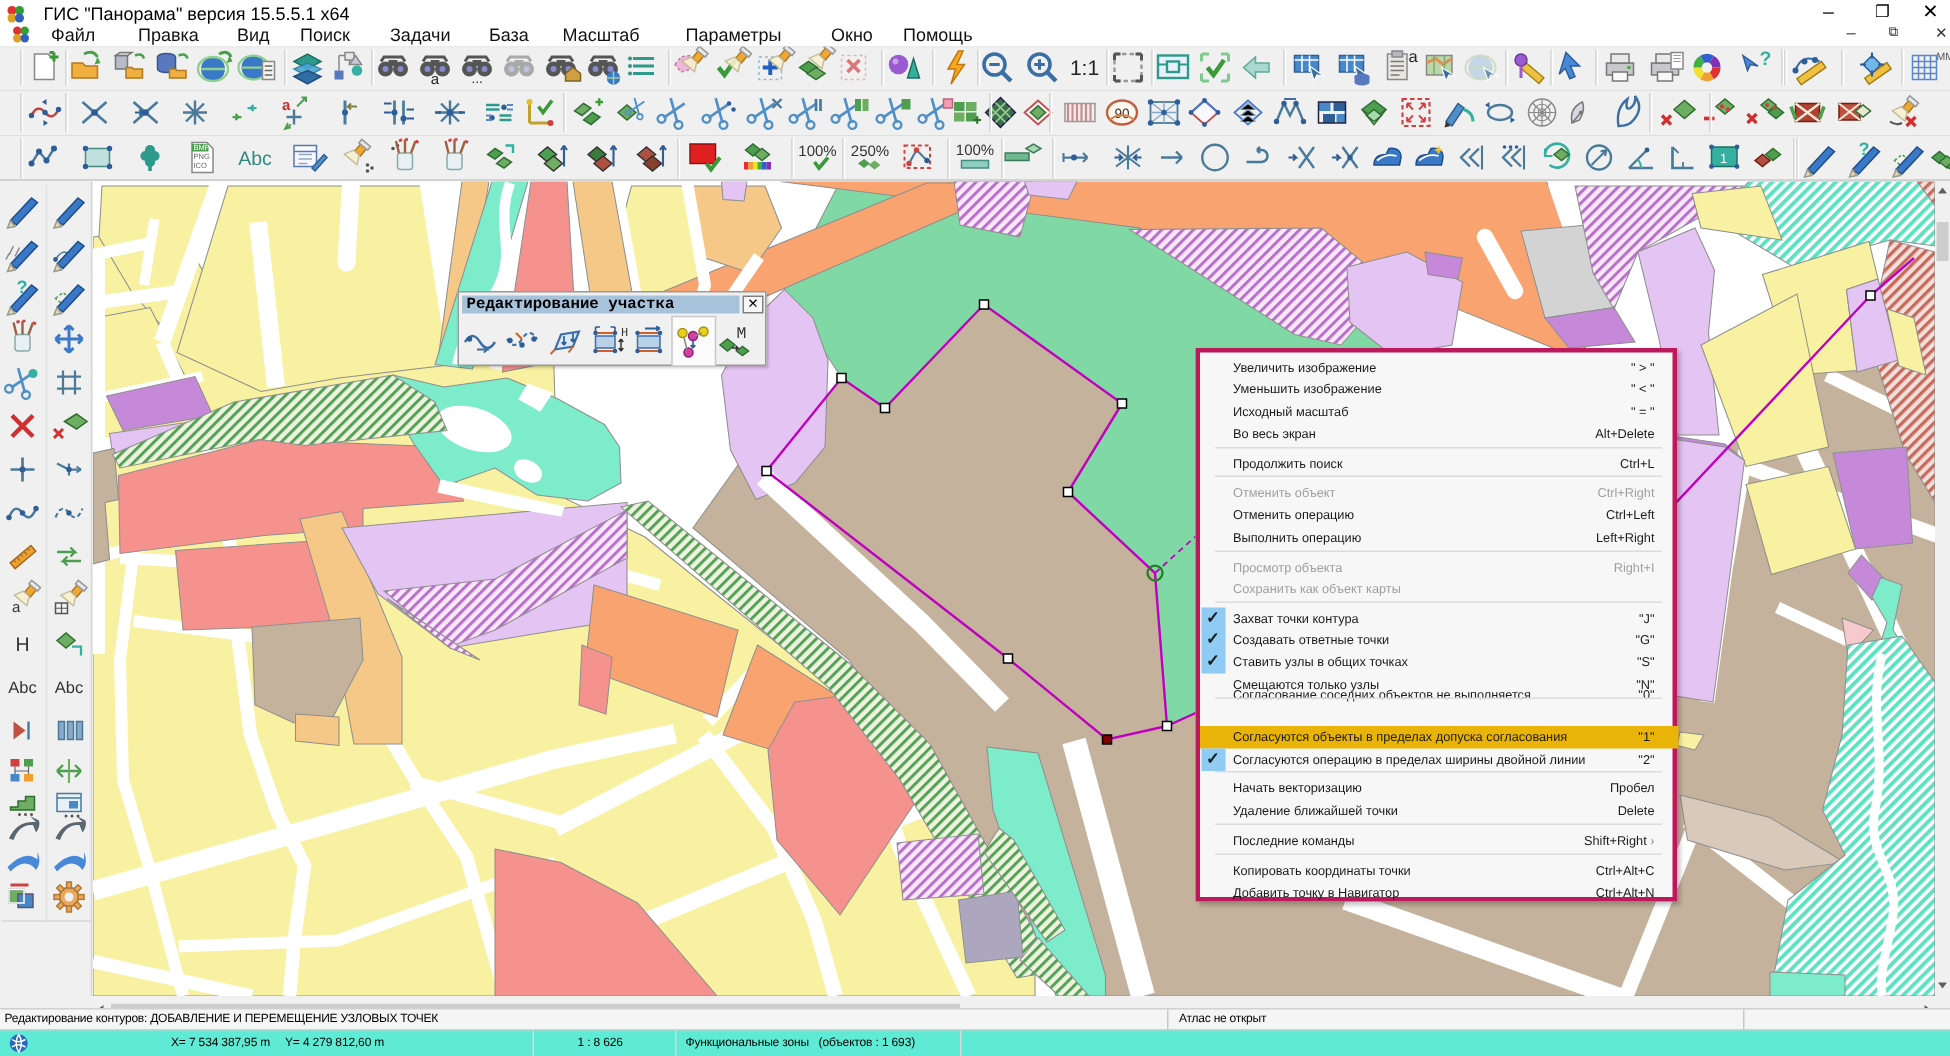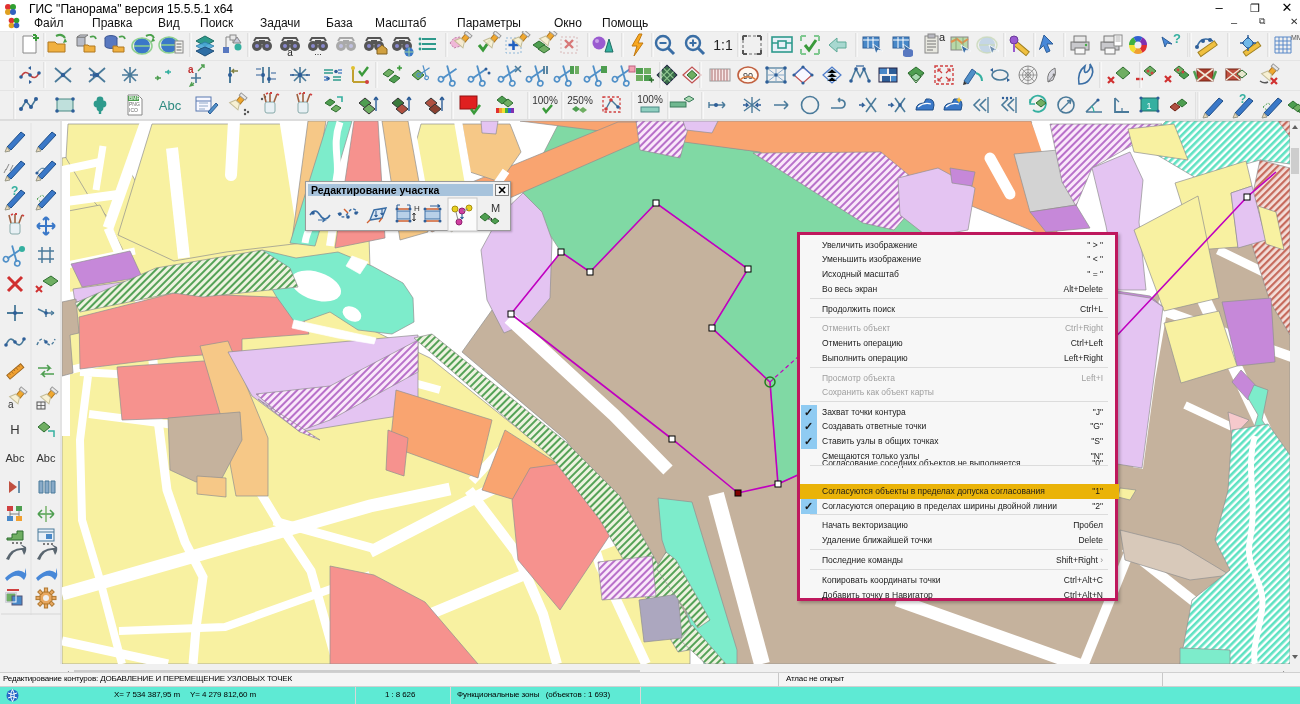--- a/index.html
+++ b/index.html
@@ -13,21 +13,21 @@
 #menubar span { position:absolute; top:-2px; }
 #tb1 { left:0; top:31px; width:1300px; height:29px; }
 #tb2 { left:0; top:60px; width:1300px; height:30px; }
 #tb3 { left:0; top:90px; width:1300px; height:31px; }
 #leftbar { left:0; top:121px; width:62px; height:543px; }
 #mapwrap { left:62px; top:121px; width:1228px; height:543px; background:#fff; overflow:hidden;}
 #vscroll { left:1290px; top:121px; width:10px; height:543px; }
 #hscroll { left:62px; top:664px; width:1228px; height:8px; }
 #statusA { left:0; top:672px; width:1300px; height:14px; background:#f5f5f5; border-top:1px solid #d0d0d0; font-size:8px; letter-spacing:-0.15px; color:#000; }
 #statusB { left:0; top:686px; width:1300px; height:18px; background:#5eead4; border-top:1px solid #d0d0d0; font-size:8px; letter-spacing:-0.1px; color:#000; }
-#dlg { left:305px; top:181px; width:206px; height:50px; background:#f0f0f0; border:1px solid #9a9a9a; box-shadow:1px 1px 2px rgba(0,0,0,0.25); }
+#dlg { left:305px; top:194px; width:206px; height:50px; background:#f0f0f0; border:1px solid #9a9a9a; box-shadow:1px 1px 2px rgba(0,0,0,0.25);font-family:Liberation Mono, monospace; }
 #dlgtitle { left:2px; top:2px; width:185px; height:12px; background:#a7c3dc; font-size:10.5px; font-weight:bold; color:#000; padding-left:3px; line-height:12px;}
 #dlgx { left:189px; top:2px; width:14px; height:12px; background:#f7f7f7; border:1px solid #808080; font-size:11px; font-weight:bold; text-align:center; line-height:10px; }
 #dlgicons { left:1px; top:15px; }
 #ctx { left:797px; top:232px; width:321px; height:369px; background:#f7f7f7; border:3px solid #be185d; box-shadow:2px 2px 3px rgba(0,0,0,0.25); font-size:8.5px; color:#1a1a1a; }
 .mi { position:absolute; left:0; width:319px; height:15px; line-height:15px; }
 .mi .lab { position:absolute; left:22px; }
 .mi .sc { position:absolute; right:16px; }
 .mi.dis { color:#9f9f9f; }
 .sep { position:absolute; left:10px; width:298px; border-top:1px solid #dcdcdc; }
 .chk { position:absolute; left:1px; top:0px; width:16px; height:15px; background:#8fcbf2; }
@@ -1366,21 +1366,21 @@
       <div class="mi" style="top:101px">
         <span class="lab">Отменить операцию</span>
         <span class="sc">Ctrl+Left</span>
       </div>
       <div class="mi" style="top:116px">
         <span class="lab">Выполнить операцию</span>
         <span class="sc">Left+Right</span>
       </div>
       <div class="mi dis" style="top:136.2px">
         <span class="lab">Просмотр объекта</span>
-        <span class="sc">Left+I</span>
+        <span class="sc">Right+I</span>
       </div>
       <div class="mi dis" style="top:150.4px">
         <span class="lab">Сохранить как объект карты</span>
         <span class="sc"></span>
       </div>
       <div class="mi" style="top:169.5px">
         <span class="chk"></span>
         <span class="lab">Захват точки контура</span>
         <span class="sc">"J"</span>
       </div>

